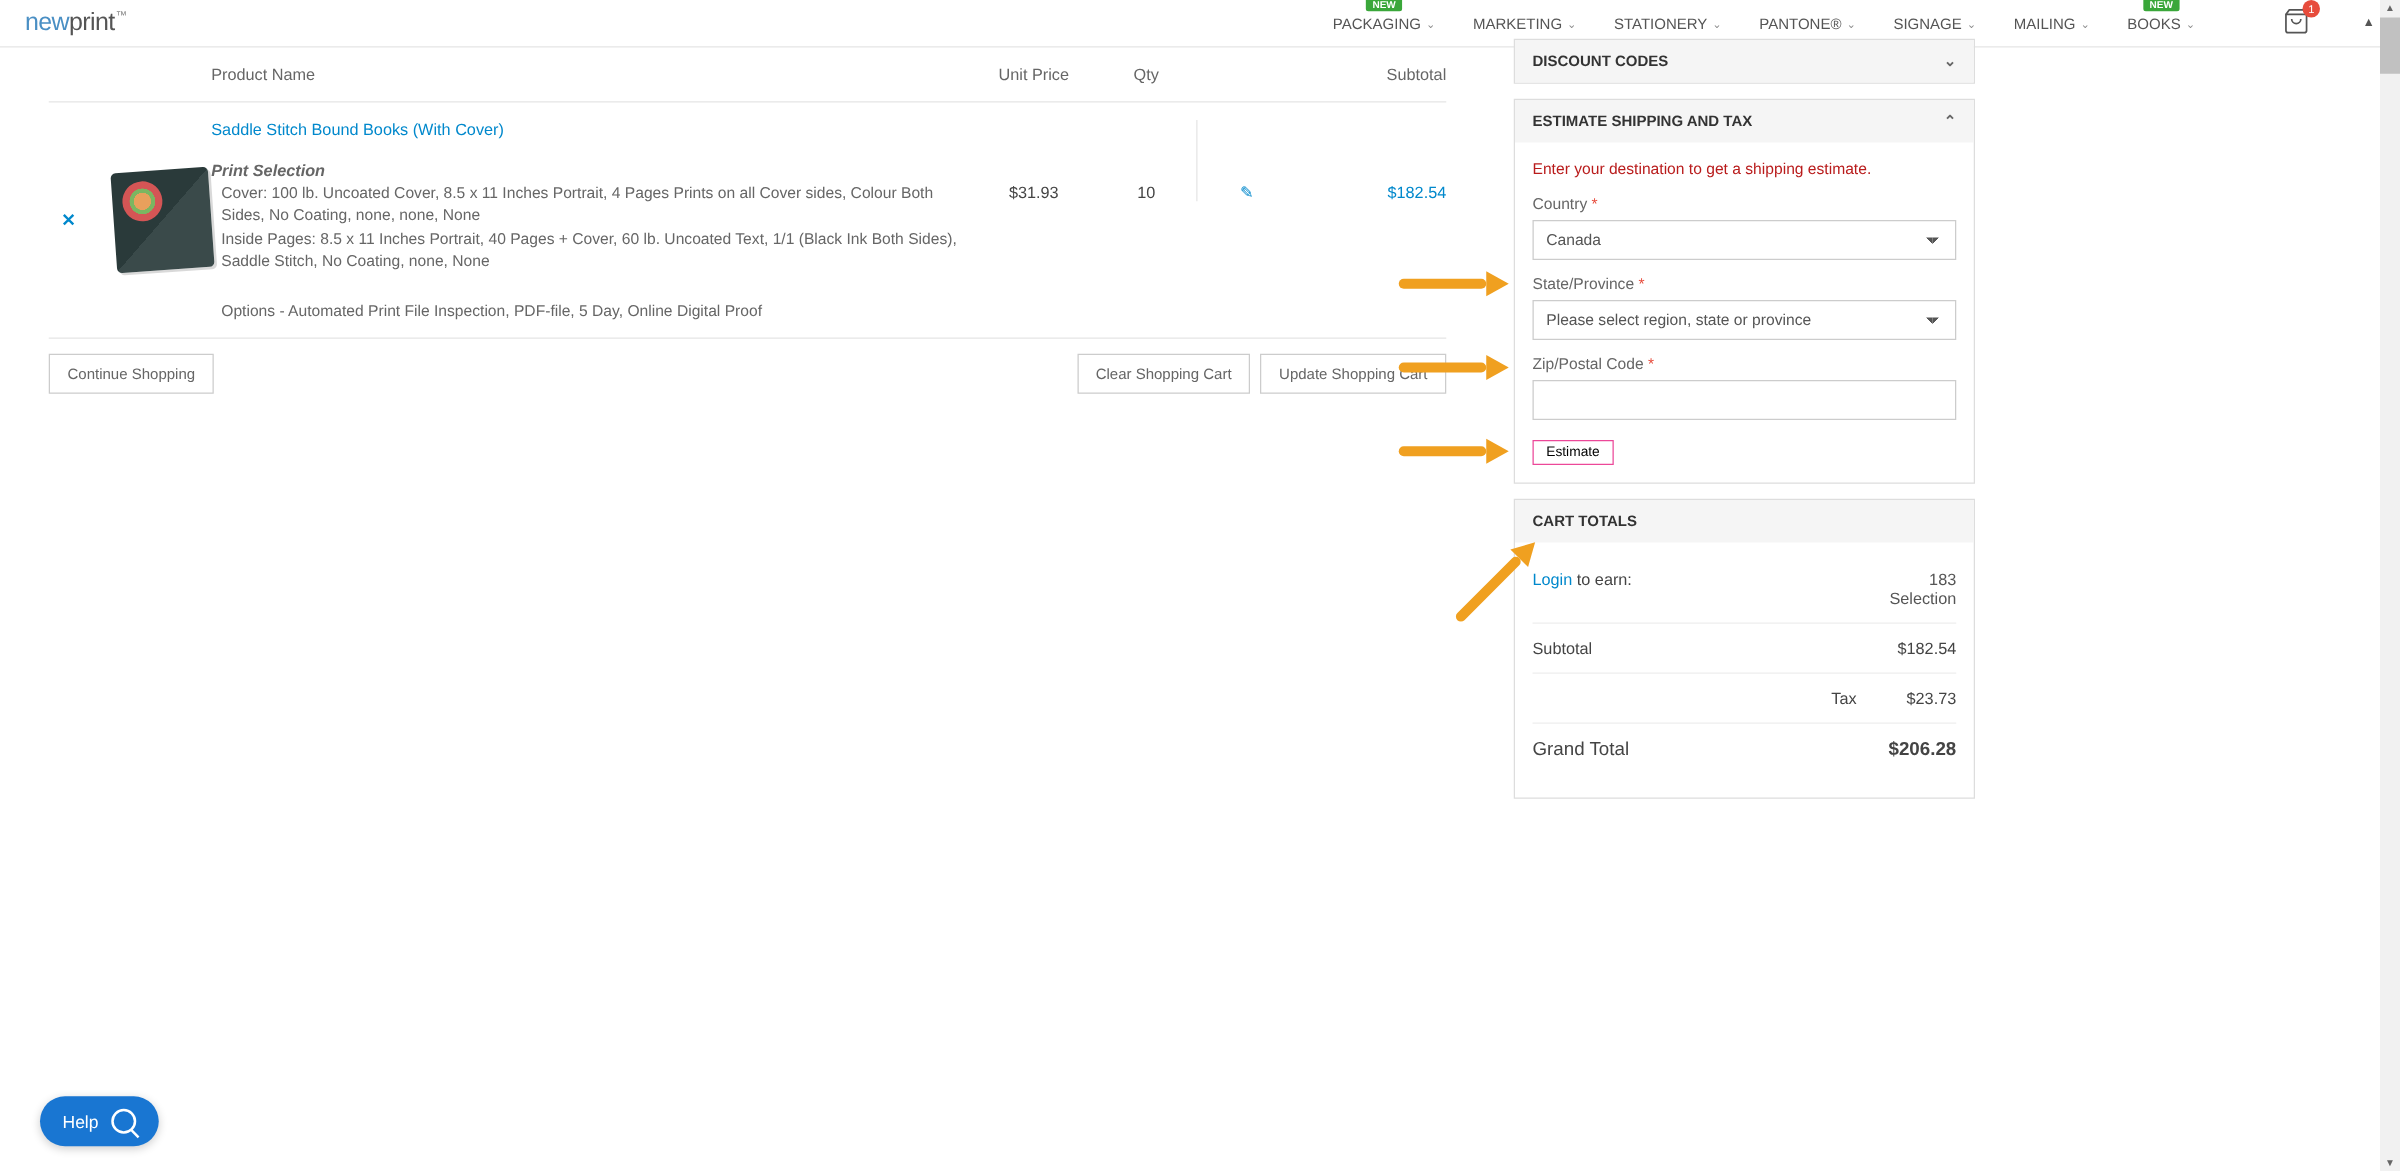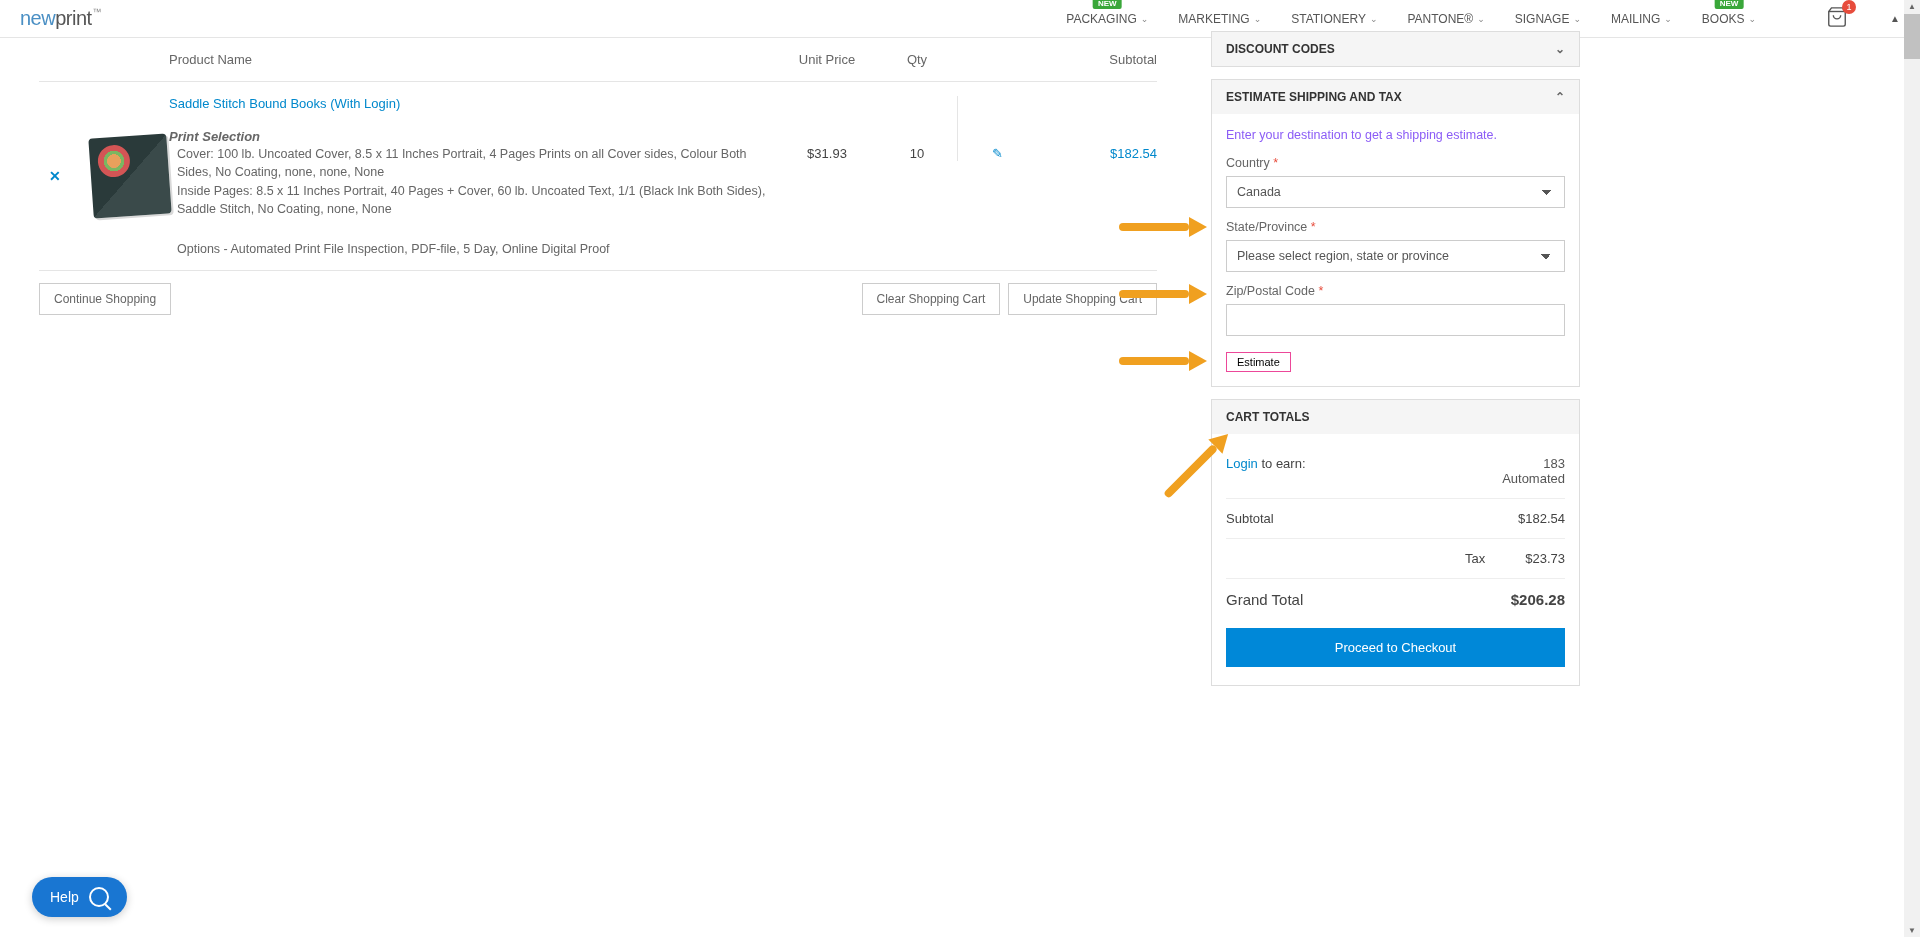--- a/index.html
+++ b/index.html
@@ -55,21 +55,21 @@
     .panel { border: 1px solid #ddd; margin-bottom: 12px; }
     .panel-head { padding: 10px 14px; display: flex; align-items: center; justify-content: space-between; font-size: 12px; font-weight: bold; color: #333; cursor: pointer; }
     .panel-head.lite { background: #f5f5f5; }
     .panel-head.credit { background: #0088d8; color: #fff; }
     .panel-head .chev { font-size: 12px; color: #666; }
     
     .credit-row { padding: 8px 0 6px 0; font-size: 12.5px; color: #666; }
     .credit-row a { color: #0088cc; text-decoration: none; }
     
     .ship-body { padding: 14px; }
-    .ship-intro { color: #8b5cf6; font-size: 12.5px; margin-bottom: 14px; }
+    .ship-intro { color: #b91c1c; font-size: 12.5px; margin-bottom: 14px; }
     .field-label { color: #666; font-size: 12.5px; margin-bottom: 6px; margin-top: 12px; }
     .field-label .req { color: #e74c3c; }
     .ship-body .field-label:first-of-type { margin-top: 0; }
     .sel, .inp { width: 100%; border: 1px solid #ccc; padding: 8px 10px; font-size: 12.5px; color: #555; background: #fff; }
     .sel { appearance: none; background-image: linear-gradient(45deg, transparent 50%, #555 50%), linear-gradient(135deg, #555 50%, transparent 50%); background-position: calc(100% - 18px) 13px, calc(100% - 13px) 13px; background-size: 5px 5px, 5px 5px; background-repeat: no-repeat; }
     .btn-est { border: 1px solid #ec4899; background: #fff; padding: 3px 10px; font-size: 11px; margin-top: 16px; cursor: pointer; }
     
     .totals-head { background: #f5f5f5; padding: 10px 14px; font-size: 12px; font-weight: bold; color: #333; }
     .totals-body { padding: 10px 14px 18px 14px; }
     .tot-row { display: flex; justify-content: space-between; padding: 12px 0; border-bottom: 1px solid #eee; font-size: 13px; color: #444; }
@@ -160,21 +160,21 @@
       <div></div>
       <div class="col-sub">Subtotal</div>
     </div>
 
     <div class="cart-row">
       <div class="remove">
         <span class="remove-x">✕</span>
         <span class="thumb"></span>
       </div>
       <div class="details">
-        <a class="prod-link">Saddle Stitch Bound Books (With Login)</a>
+        <a class="prod-link">Saddle Stitch Bound Books (With Cover)</a>
         <div class="print-sel">Print Selection</div>
         <div class="spec-line">Cover: 100 lb. Uncoated Cover, 8.5 x 11 Inches Portrait, 4 Pages Prints on all Cover sides, Colour Both Sides, No Coating, none, none, None</div>
         <div class="spec-line">Inside Pages: 8.5 x 11 Inches Portrait, 40 Pages + Cover, 60 lb. Uncoated Text, 1/1 (Black Ink Both Sides), Saddle Stitch, No Coating, none, None</div>
         <div class="opt-line">Options - Automated Print File Inspection, PDF-file, 5 Day, Online Digital Proof</div>
       </div>
       <div class="price">$31.93</div>
       <div class="qty">10</div>
       <div class="edit"><span class="edit-ico">✎</span></div>
       <div class="subtotal">$182.54</div>
     </div>
@@ -211,35 +211,34 @@
         <input class="inp" style="">
         <button class="btn-est">Estimate</button>
       </div>
     </div>
 
     <div class="panel">
       <div class="totals-head">CART TOTALS</div>
       <div class="totals-body">
         <div class="tot-row earn">
           <span><a>Login</a><span> to earn:</span></span>
-          <span class="earn-val"><span>183</span><br><span>Automated</span></span>
+          <span class="earn-val"><span>183</span><br><span>Selection</span></span>
         </div>
         <div class="tot-row">
           <span>Subtotal</span>
           <span>$182.54</span>
         </div>
         <div class="tot-row" style="justify-content:flex-end;gap:40px;">
           <span>Tax</span>
           <span>$23.73</span>
         </div>
         <div class="tot-row grand">
           <span>Grand Total</span>
           <span class="val">$206.28</span>
         </div>
-        <button class="btn-checkout">Proceed to Checkout</button>
       </div>
     </div>
 
     <div class="arrow" style="left:-92px;top:182px;">
         <div class="arrow-body"></div>
         <div class="arrow-head"></div>
       </div>
     <div class="arrow" style="left:-92px;top:249px;">
         <div class="arrow-body"></div>
         <div class="arrow-head"></div>

